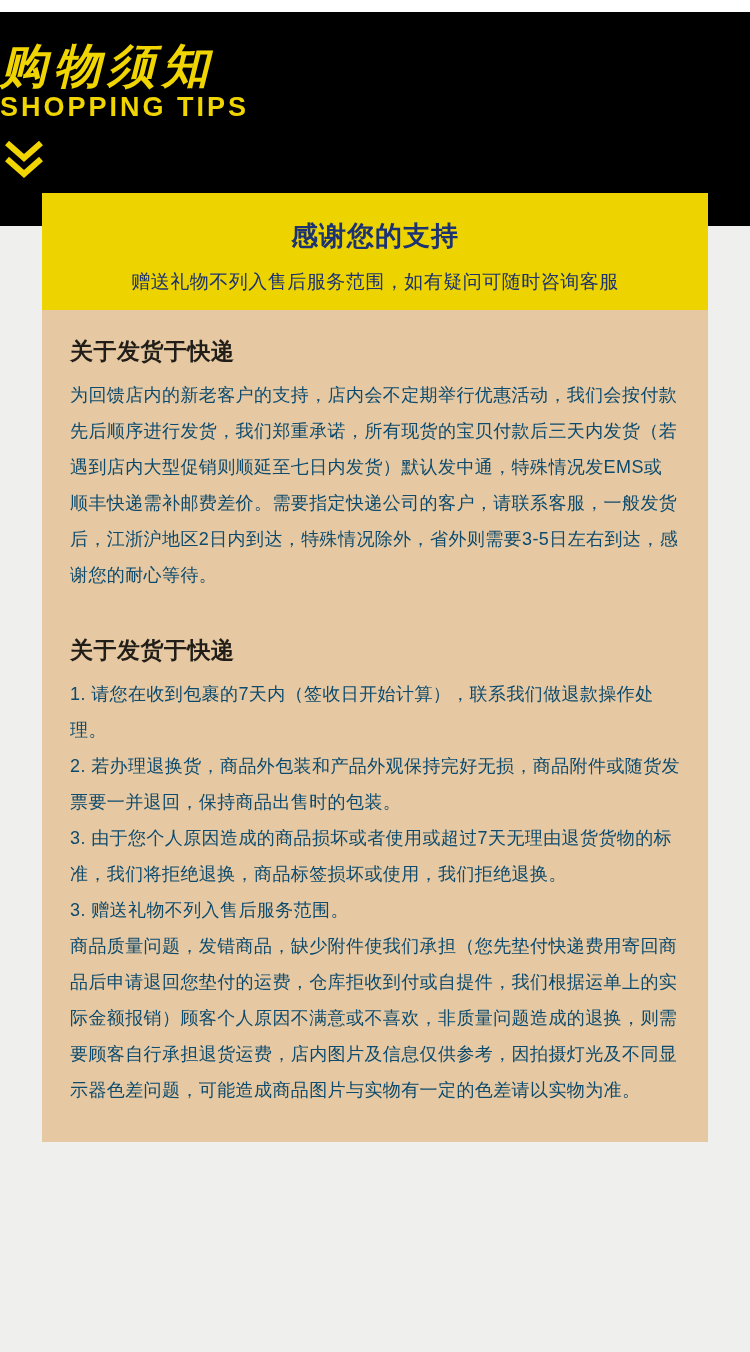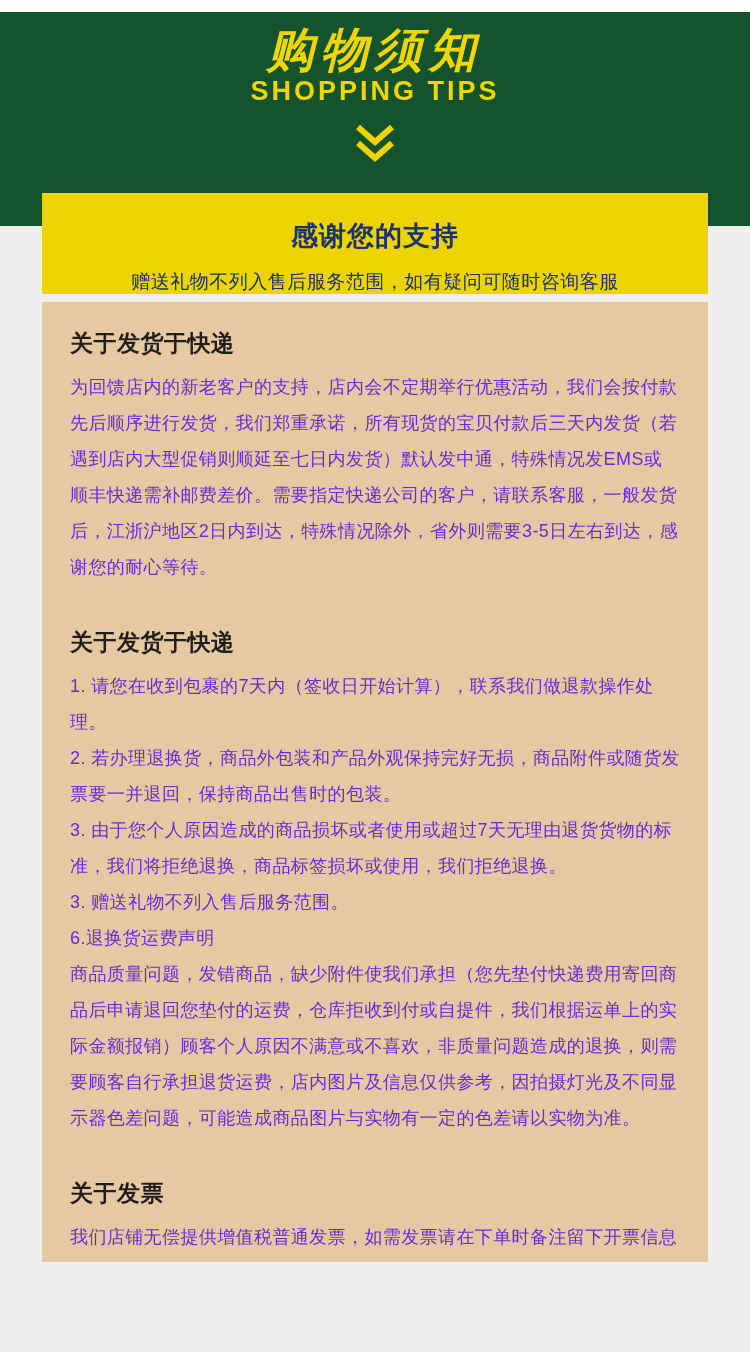--- a/index.html
+++ b/index.html
@@ -11,23 +11,22 @@
     height: 1352px;
     overflow: hidden;
     background: #efefee;
   }
   .top-strip {
     height: 12px;
     background: #ffffff;
   }
   .hero {
     height: 214px;
-    background: #14532d;
-    text-align: center;
-    padding-top: 12px;
+    background: #000000;
+    padding-top: 28px;
     overflow: hidden;
   }
   .hero-title {
     color: #f0d500;
     font-size: 47px;
     font-weight: bold;
     font-style: italic;
     letter-spacing: 7px;
     line-height: 1.1;
   }
@@ -36,60 +35,60 @@
     font-size: 27px;
     font-weight: bold;
     letter-spacing: 3px;
   }
   .chevron-wrap {
     margin-top: 16px;
     line-height: 0;
   }
   .banner {
     width: 666px;
-    height: 101px;
+    height: 117px;
     margin: -33px auto 0 auto;
     background: #edd400;
     text-align: center;
     padding-top: 25px;
     position: relative;
   }
   .banner-title {
     color: #1d3270;
     font-size: 27px;
     font-weight: bold;
     letter-spacing: 1px;
   }
   .banner-sub {
     color: #1d3270;
     font-size: 19px;
     margin-top: 15px;
     letter-spacing: 0.5px;
   }
   .content {
     width: 666px;
-    height: 960px;
-    margin: 8px auto;
+    height: 832px;
+    margin: 0 auto;
     background: #e6c9a2;
     padding: 26px 28px 0 28px;
     overflow: hidden;
   }
   .section { margin-top: 0; }
   .section + .section { margin-top: 42px; }
   .section-heading {
     font-size: 23px;
     font-weight: bold;
     color: #211e19;
     margin-bottom: 10px;
     letter-spacing: 0.5px;
   }
   .section p {
     font-size: 18px;
     line-height: 36px;
-    color: #6d28d9;
+    color: #0c4a6e;
     letter-spacing: 0.4px;
   }
   .footer-spacer {
     height: 63px;
     background: #efefee;
   }
 </style>
 </head>
 <body>
 
@@ -117,21 +116,20 @@
     <div class="section-heading">关于发货于快递</div>
     <p>为回馈店内的新老客户的支持，店内会不定期举行优惠活动，我们会按付款先后顺序进行发货，我们郑重承诺，所有现货的宝贝付款后三天内发货（若遇到店内大型促销则顺延至七日内发货）默认发中通，特殊情况发EMS或顺丰快递需补邮费差价。需要指定快递公司的客户，请联系客服，一般发货后，江浙沪地区2日内到达，特殊情况除外，省外则需要3-5日左右到达，感谢您的耐心等待。</p>
   </div>
 
   <div class="section">
     <div class="section-heading">关于发货于快递</div>
     <p>1. 请您在收到包裹的7天内（签收日开始计算），联系我们做退款操作处理。</p>
     <p>2. 若办理退换货，商品外包装和产品外观保持完好无损，商品附件或随货发票要一并退回，保持商品出售时的包装。</p>
     <p>3. 由于您个人原因造成的商品损坏或者使用或超过7天无理由退货货物的标准，我们将拒绝退换，商品标签损坏或使用，我们拒绝退换。</p>
     <p>3. 赠送礼物不列入售后服务范围。</p>
-    <p>6.退换货运费声明</p>
     <p>商品质量问题，发错商品，缺少附件使我们承担（您先垫付快递费用寄回商品后申请退回您垫付的运费，仓库拒收到付或自提件，我们根据运单上的实际金额报销）顾客个人原因不满意或不喜欢，非质量问题造成的退换，则需要顾客自行承担退货运费，店内图片及信息仅供参考，因拍摄灯光及不同显示器色差问题，可能造成商品图片与实物有一定的色差请以实物为准。</p>
   </div>
 
   <div class="section">
     <div class="section-heading">关于发票</div>
     <p>我们店铺无偿提供增值税普通发票，如需发票请在下单时备注留下开票信息或者后台客服进行咨询，我们将发票随货物一并发出，收到货后在咨询需要发票的请支付相关发票补开的邮递费用。</p>
   </div>
 
 </div>
 

